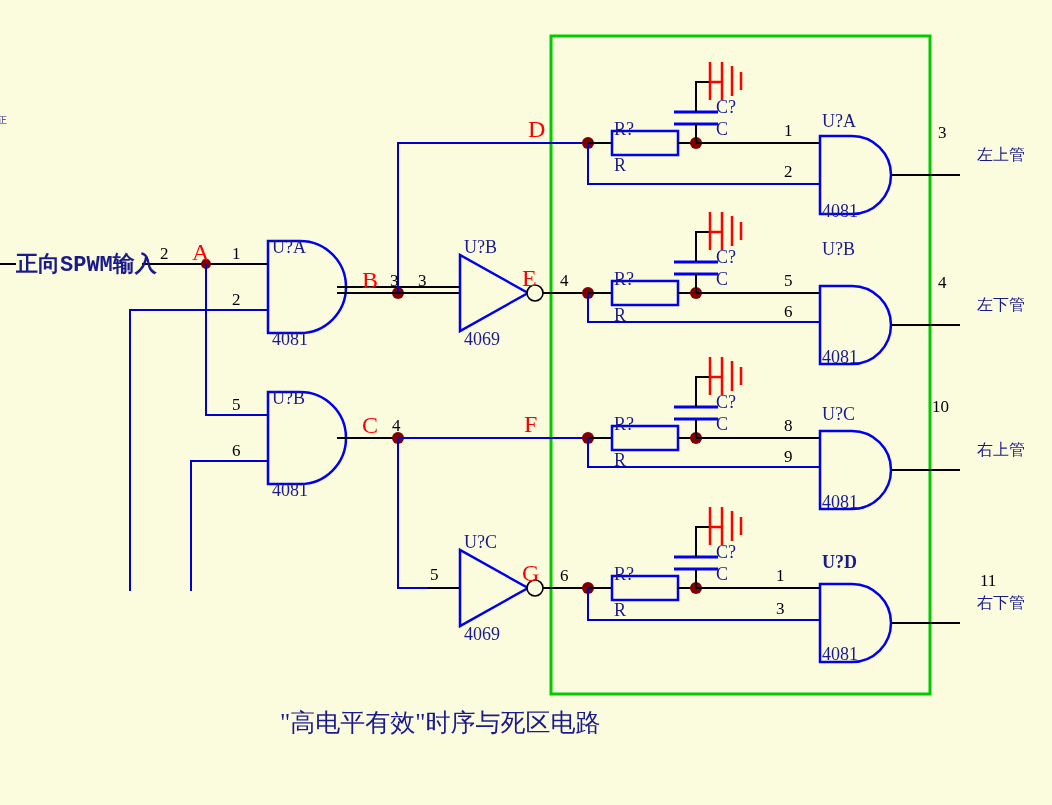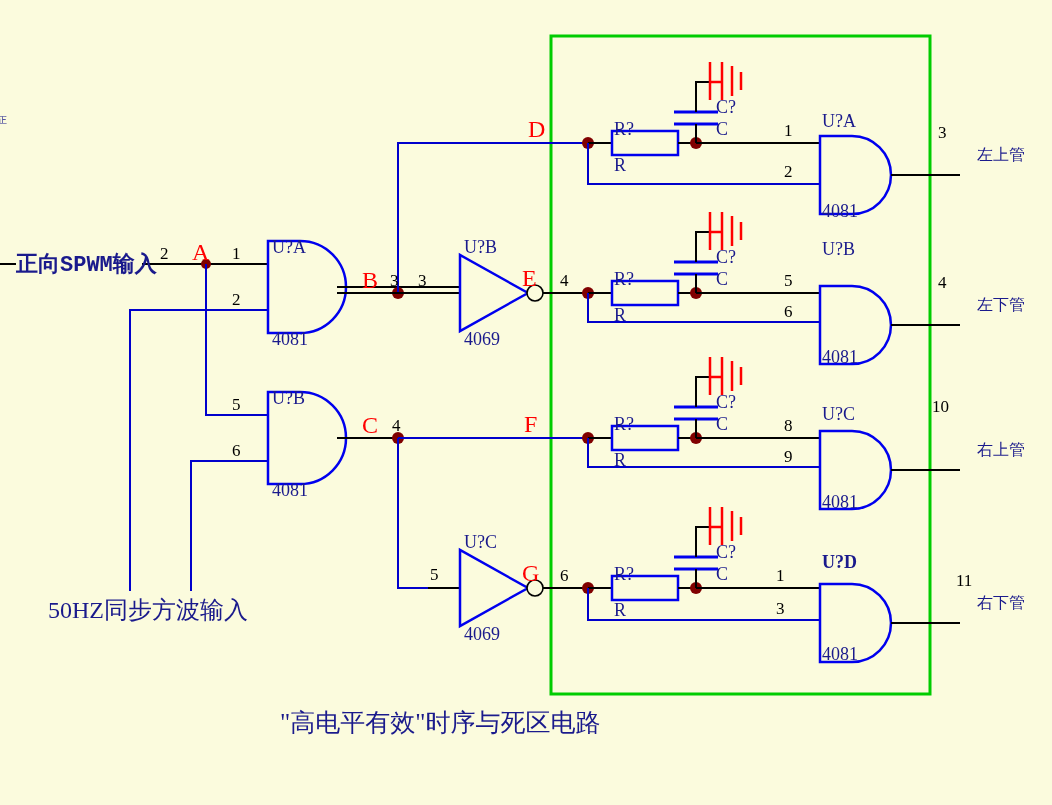--- a/index.html
+++ b/index.html
@@ -173,21 +173,20 @@
       <line x1="891" y1="623" x2="960" y2="623" stroke="#000" stroke-width="2"></line>
     </g>
 
   </svg>
 
   <div class="lbl tinyclip" style="left:-2px;top:116px;">正</div>
 
   <div class="lbl cn-sans" style="left:16px;top:255px;">正向SPWM输入</div>
   <div class="lbl pin" style="left:160px;top:245px;">2</div>
 
-  <div class="lbl bigcn" style="left:48px;top:598px;">50HZ同步方波输入</div>
 
   <div class="lbl node" style="left:192px;top:240px;">A</div>
 
   <div class="lbl pin" style="left:232px;top:245px;">1</div>
   <div class="lbl pin" style="left:232px;top:291px;">2</div>
   <div class="lbl refdes" style="left:272px;top:238px;">U?A</div>
   <div class="lbl part" style="left:272px;top:330px;">4081</div>
 
   <div class="lbl node" style="left:362px;top:268px;">B</div>
   <div class="lbl pin" style="left:390px;top:272px;">3</div>
@@ -259,18 +258,18 @@
 
   <div class="lbl pin" style="left:938px;top:124px;">3</div>
   <div class="lbl cn" style="left:977px;top:147px;">左上管</div>
 
   <div class="lbl pin" style="left:938px;top:274px;">4</div>
   <div class="lbl cn" style="left:977px;top:297px;">左下管</div>
 
   <div class="lbl pin" style="left:932px;top:398px;">10</div>
   <div class="lbl cn" style="left:977px;top:442px;">右上管</div>
 
-  <div class="lbl pin" style="left:956px;top:572px;">11</div>
+  <div class="lbl pin" style="left:932px;top:572px;padding-left:48px;">11</div>
   <div class="lbl cn" style="left:977px;top:595px;">右下管</div>
 
   <div class="lbl caption" style="left:280px;top:710px;">"高电平有效"时序与死区电路</div>
 
 </div>
 
 </body></html>

